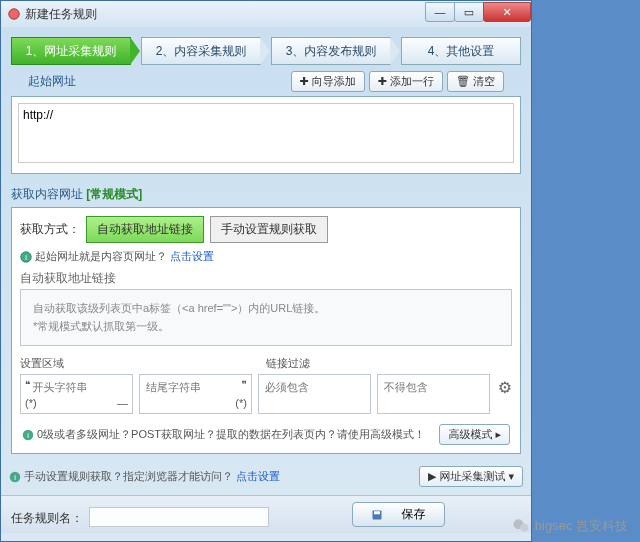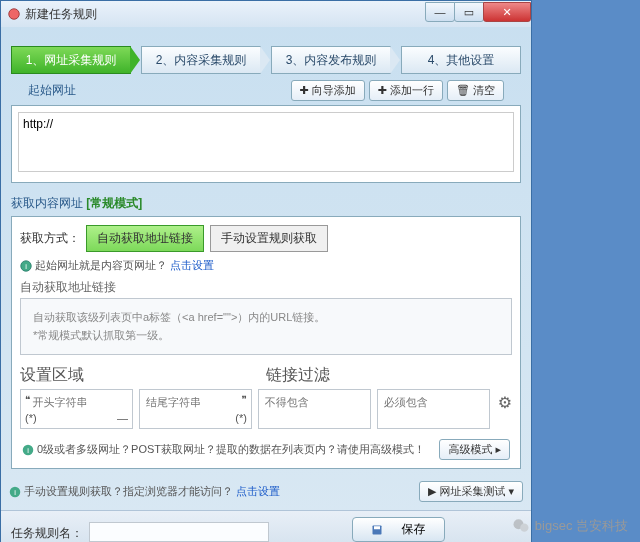--- a/index.html
+++ b/index.html
@@ -4,21 +4,21 @@
 <style>
 * { box-sizing: border-box; margin: 0; padding: 0; font-family: "Microsoft YaHei", SimSun, Arial, sans-serif; }
 body { background: #5a8cc7; width: 640px; height: 542px; overflow: hidden; }
 .window { width: 532px; height: 542px; background: linear-gradient(#c8dff0, #d9e8f3); border: 1px solid #3a6ea5; }
 .titlebar { height: 26px; display: flex; align-items: center; justify-content: space-between; padding: 0 0 0 6px; background: linear-gradient(#eaf2fb, #d5e4f2); }
 .titlebar .ttxt { display: flex; align-items: center; gap: 4px; font-size: 12px; color: #333; }
 .ttxt svg { width: 14px; height: 14px; }
 .winbtns { display: flex; height: 20px; margin-top: -4px; }
 .winbtn { width: 30px; height: 20px; display: flex; align-items: center; justify-content: center; border-radius: 0 0 3px 3px; background: linear-gradient(#f2f7fd,#cddff0); border:1px solid #8ab; margin-left:-1px; font-size:11px; color:#333; cursor:pointer;}
 .winbtn.close { width: 48px; background: linear-gradient(#e88,#c33); color:#fff; border-color:#a44;}
-.steps { display:flex; margin:19px 10px 6px; height:28px; position:relative; }
+.steps { display:flex; margin:10px 10px 6px; height:28px; position:relative; }
 .step { flex:1; background:linear-gradient(#fbfdff,#dbe8f3); border:1px solid #8ab; display:flex; align-items:center; justify-content:center; font-size:12px; color:#2a4a6a; position:relative; margin-right:10px; }
 .step:last-child{margin-right:0;text-align:right;}
 .step:not(:last-child)::after{ content:""; position:absolute; right:-10px; top:-1px; width:0;height:0; border-top:14px solid transparent; border-bottom:14px solid transparent; border-left:10px solid #dbe8f3;}
 .step.active{ background:linear-gradient(#7ed957,#3fb32a); color:#fff; border-color:#2a8a1f;}
 .step.active::after{ border-left-color:#3fb32a; }
 
 .secwrap{ padding:0 10px; }
 .sechdr{ display:flex; justify-content:space-between; align-items:center; font-size:12px; color:#2a5a8a; margin:4px 17px;}
 .hdrbtns{ display:flex; gap:4px;}
 .btn{ background:linear-gradient(#fff,#e5eef7); border:1px solid #8ab; padding:2px 8px; font-size:11px; border-radius:3px; cursor:pointer; display:inline-flex; align-items:center; gap:3px; color:#333;}
@@ -32,21 +32,21 @@
 .row{ display:flex; align-items:center; gap:6px; font-size:12px; color:#333; margin-bottom:6px; flex-wrap:wrap;text-align:right;}
 .tab{ padding:4px 10px; border:1px solid #999; font-size:12px; cursor:pointer; background:#f0f0f0;}
 .tab.active{ background:linear-gradient(#aef08a,#7dd95a); border-color:#3a9a2a;}
 .info{ color:#555; font-size:11px; display:flex; align-items:center; gap:3px;}
 .info svg{width:12px;height:12px;}
 .linkblue{ color:#1a5ac8; cursor:pointer;}
 
 .subhdr{ font-size:12px; color:#666; margin:4px 0 2px;}
 .hintbox{ border:1px solid #c0c8d0; background:#f7f9fb; padding:10px 12px; font-size:11px; color:#888; line-height:1.6;}
 
-.dualhdr{ display:flex; justify-content:space-between; font-size:16px; color:#555; margin:10px 0 3px;}
+.dualhdr{ display:flex; justify-content:space-between; font-size:11px; color:#555; margin:10px 0 3px;}
 .dualhdr span{flex:1;}
 .fourcol{ display:flex; gap:6px; align-items:stretch;}
 .dualbox{ flex:1; border:1px solid #c0c8d0; padding:4px; display:flex; flex-direction:column; position:relative; background:#fff;}
 .txtin{ width:100%; border:none; font-size:11px; color:#888; padding:2px;}
 .corner{ font-size:10px; color:#555;}
 .botrow{ display:flex; justify-content:space-between; font-size:11px; color:#555; margin-top:2px;}
 .cogico{margin-left:2px;margin-top:4px;color:#666;}
 
 .hintrow{ display:flex; justify-content:space-between; align-items:center; font-size:11px; color:#555; margin-top:10px; padding:0 2px;}
 .hintrow .info{ color:#555;}
@@ -148,24 +148,24 @@
           <div style="display:flex;">
               <input class="txtin" placeholder="结尾字符串" style="">
           <span class="corner">❞</span>
             </div>
           <div class="botrow">
               <span></span>
               <span>(*)</span>
             </div>
         </div>
         <div class="dualbox">
+          <input class="txtin" placeholder="必须包含" style="">
+        </div>
+        <div class="dualbox">
           <input class="txtin" placeholder="不得包含" style="">
-        </div>
-        <div class="dualbox">
-          <input class="txtin" placeholder="必须包含" style="">
         </div>
         <span class="cogico">⚙</span>
       </div>
 
       <div class="hintrow">
         <span class="info">
           <span class="ico">
               <svg viewBox="0 0 16 16">
                 <circle cx="8" cy="8" r="7" fill="#4a8"></circle>
                 <text x="8" y="12" text-anchor="middle" fill="#fff" font-size="10">i</text>

